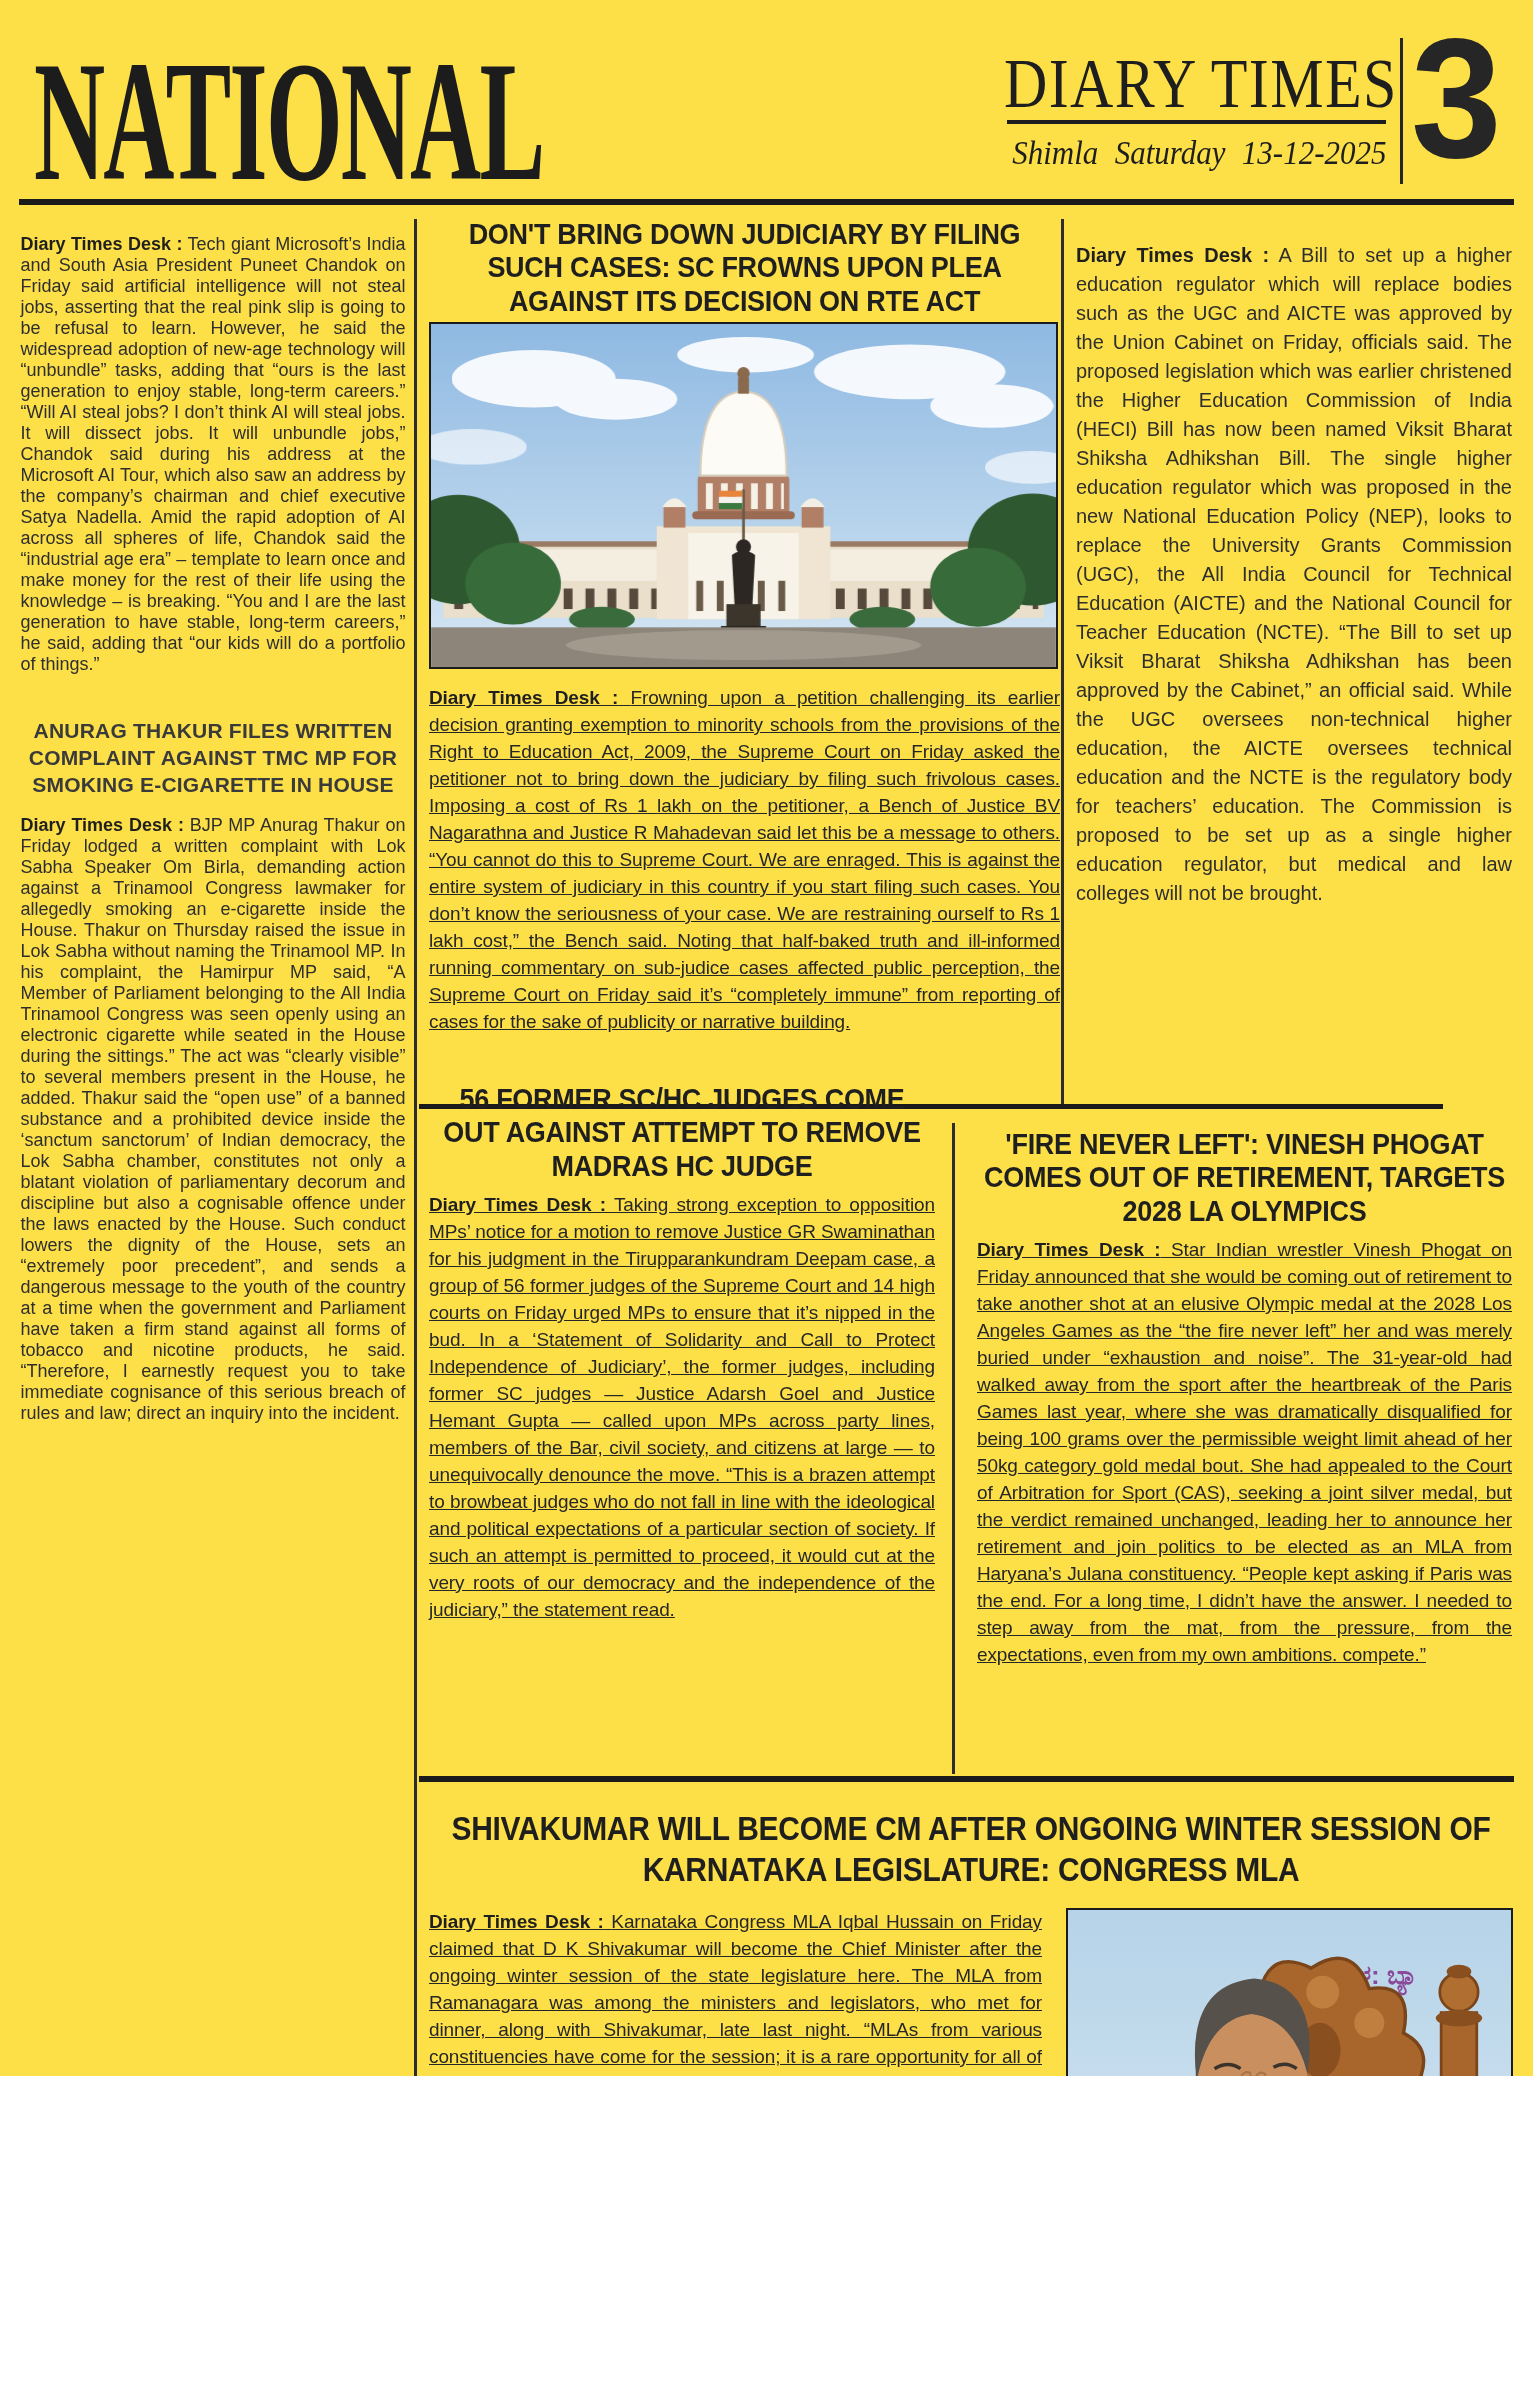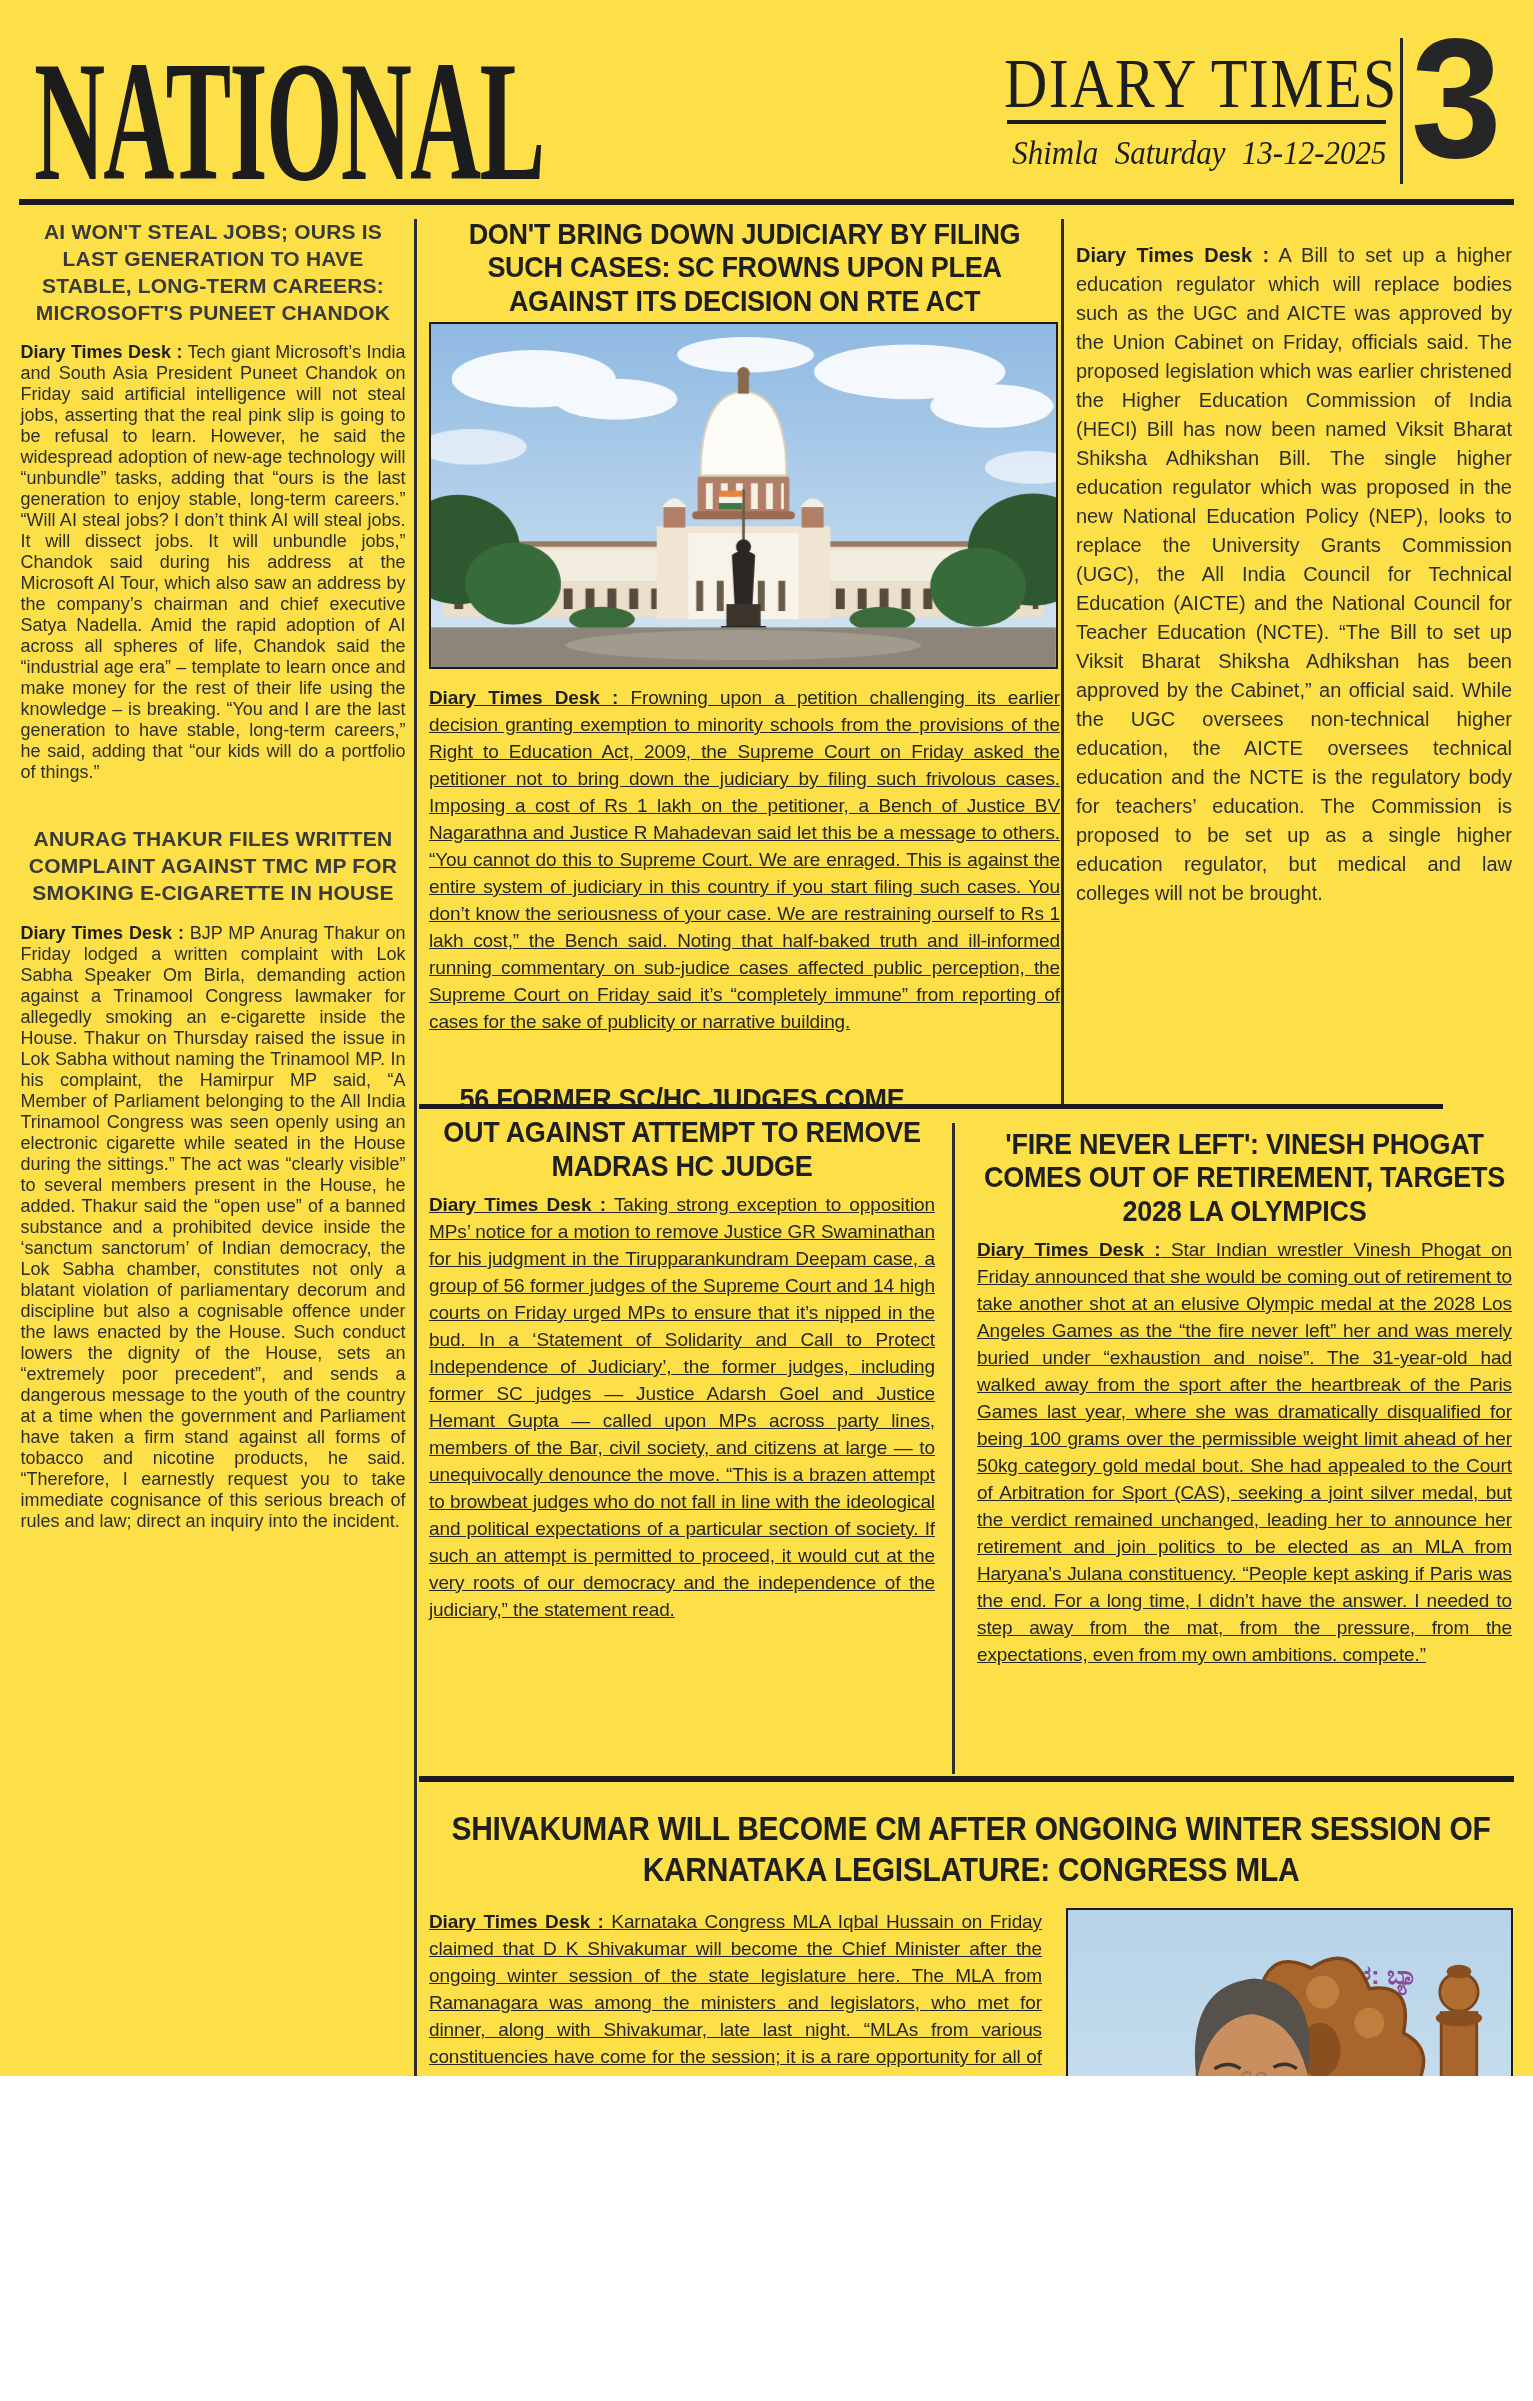--- a/index.html
+++ b/index.html
@@ -62,21 +62,20 @@
   <div class="header-rule"></div>
 
   <div class="vrule" style="left:414px;top:219px;height:2144px;"></div>
   <div class="vrule" style="left:1061px;top:219px;height:885px;"></div>
   <div class="vrule" style="left:952px;top:1123px;height:651px;"></div>
   <div class="hrule" style="left:419px;top:1104px;width:1024px;"></div>
   <div class="hrule" style="left:419px;top:1776px;width:1095px;height:5.5px;"></div>
   <div class="hrule" style="left:19px;top:2374px;width:1495px;height:9px;"></div>
 
   <div class="col" style="left:20.5px;top:218px;width:385px;">
-    <div class="h-geo">AI WON'T STEAL JOBS; OURS IS LAST GENERATION TO HAVE STABLE, LONG-TERM CAREERS: MICROSOFT'S PUNEET CHANDOK</div>
     <p class="b-geo" style="margin-bottom:0;"><b class="desk">Diary Times Desk :</b> <span>Tech giant Microsoft’s India and South Asia President Puneet Chandok on Friday said artificial intelligence will not steal jobs, asserting that the real pink slip is going to be refusal to learn. However, he said the widespread adoption of new-age technology will “unbundle” tasks, adding that “ours is the last generation to enjoy stable, long-term careers.” “Will AI steal jobs? I don’t think AI will steal jobs. It will dissect jobs. It will unbundle jobs,” Chandok said during his address at the Microsoft AI Tour, which also saw an address by the company’s chairman and chief executive Satya Nadella. Amid the rapid adoption of AI across all spheres of life, Chandok said the “industrial age era” – template to learn once and make money for the rest of their life using the knowledge – is breaking. “You and I are the last generation to have stable, long-term careers,” he said, adding that “our kids will do a portfolio of things.”</span></p>
 
     <div class="h-geo" style="margin-top:42px;">ANURAG THAKUR FILES WRITTEN COMPLAINT AGAINST TMC MP FOR SMOKING E-CIGARETTE IN HOUSE</div>
     <p class="b-geo" style="margin-bottom:0;"><b class="desk">Diary Times Desk :</b> <span>BJP MP Anurag Thakur on Friday lodged a written complaint with Lok Sabha Speaker Om Birla, demanding action against a Trinamool Congress lawmaker for allegedly smoking an e-cigarette inside the House. Thakur on Thursday raised the issue in Lok Sabha without naming the Trinamool MP. In his complaint, the Hamirpur MP said, “A Member of Parliament belonging to the All India Trinamool Congress was seen openly using an electronic cigarette while seated in the House during the sittings.” The act was “clearly visible” to several members present in the House, he added. Thakur said the “open use” of a banned substance and a prohibited device inside the ‘sanctum sanctorum’ of Indian democracy, the Lok Sabha chamber, constitutes not only a blatant violation of parliamentary decorum and discipline but also a cognisable offence under the laws enacted by the House. Such conduct lowers the dignity of the House, sets an “extremely poor precedent”, and sends a dangerous message to the youth of the country at a time when the government and Parliament have taken a firm stand against all forms of tobacco and nicotine products, he said. “Therefore, I earnestly request you to take immediate cognisance of this serious breach of rules and law; direct an inquiry into the incident.</span></p>
   </div>
 
   <div class="col" style="left:429px;top:218px;width:631px;">
     <div class="h-cond">DON'T BRING DOWN JUDICIARY BY FILING SUCH CASES: SC FROWNS UPON PLEA AGAINST ITS DECISION ON RTE ACT</div>
 
     <div class="photo-frame" style="margin-top:11px;width:625px;height:343px;">

